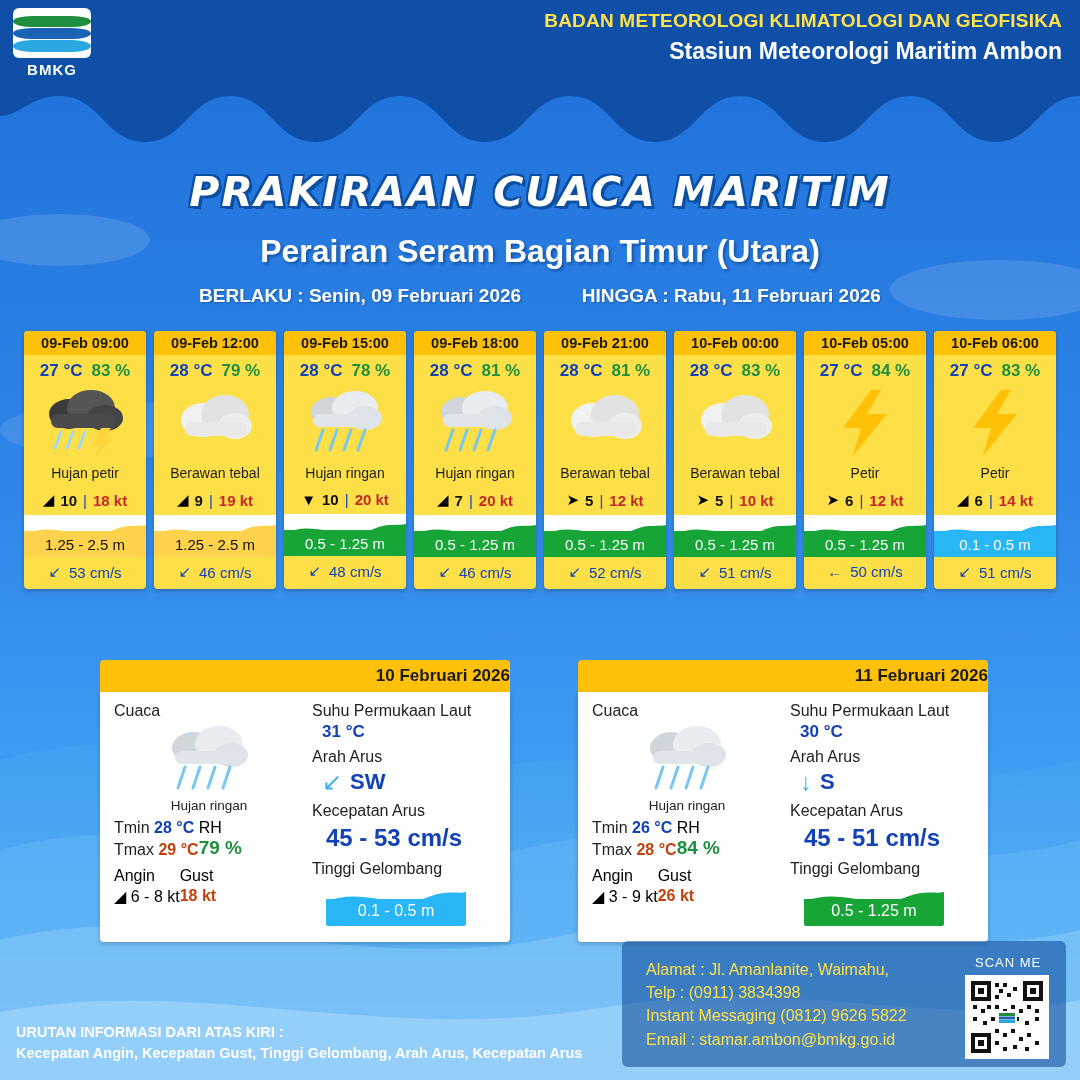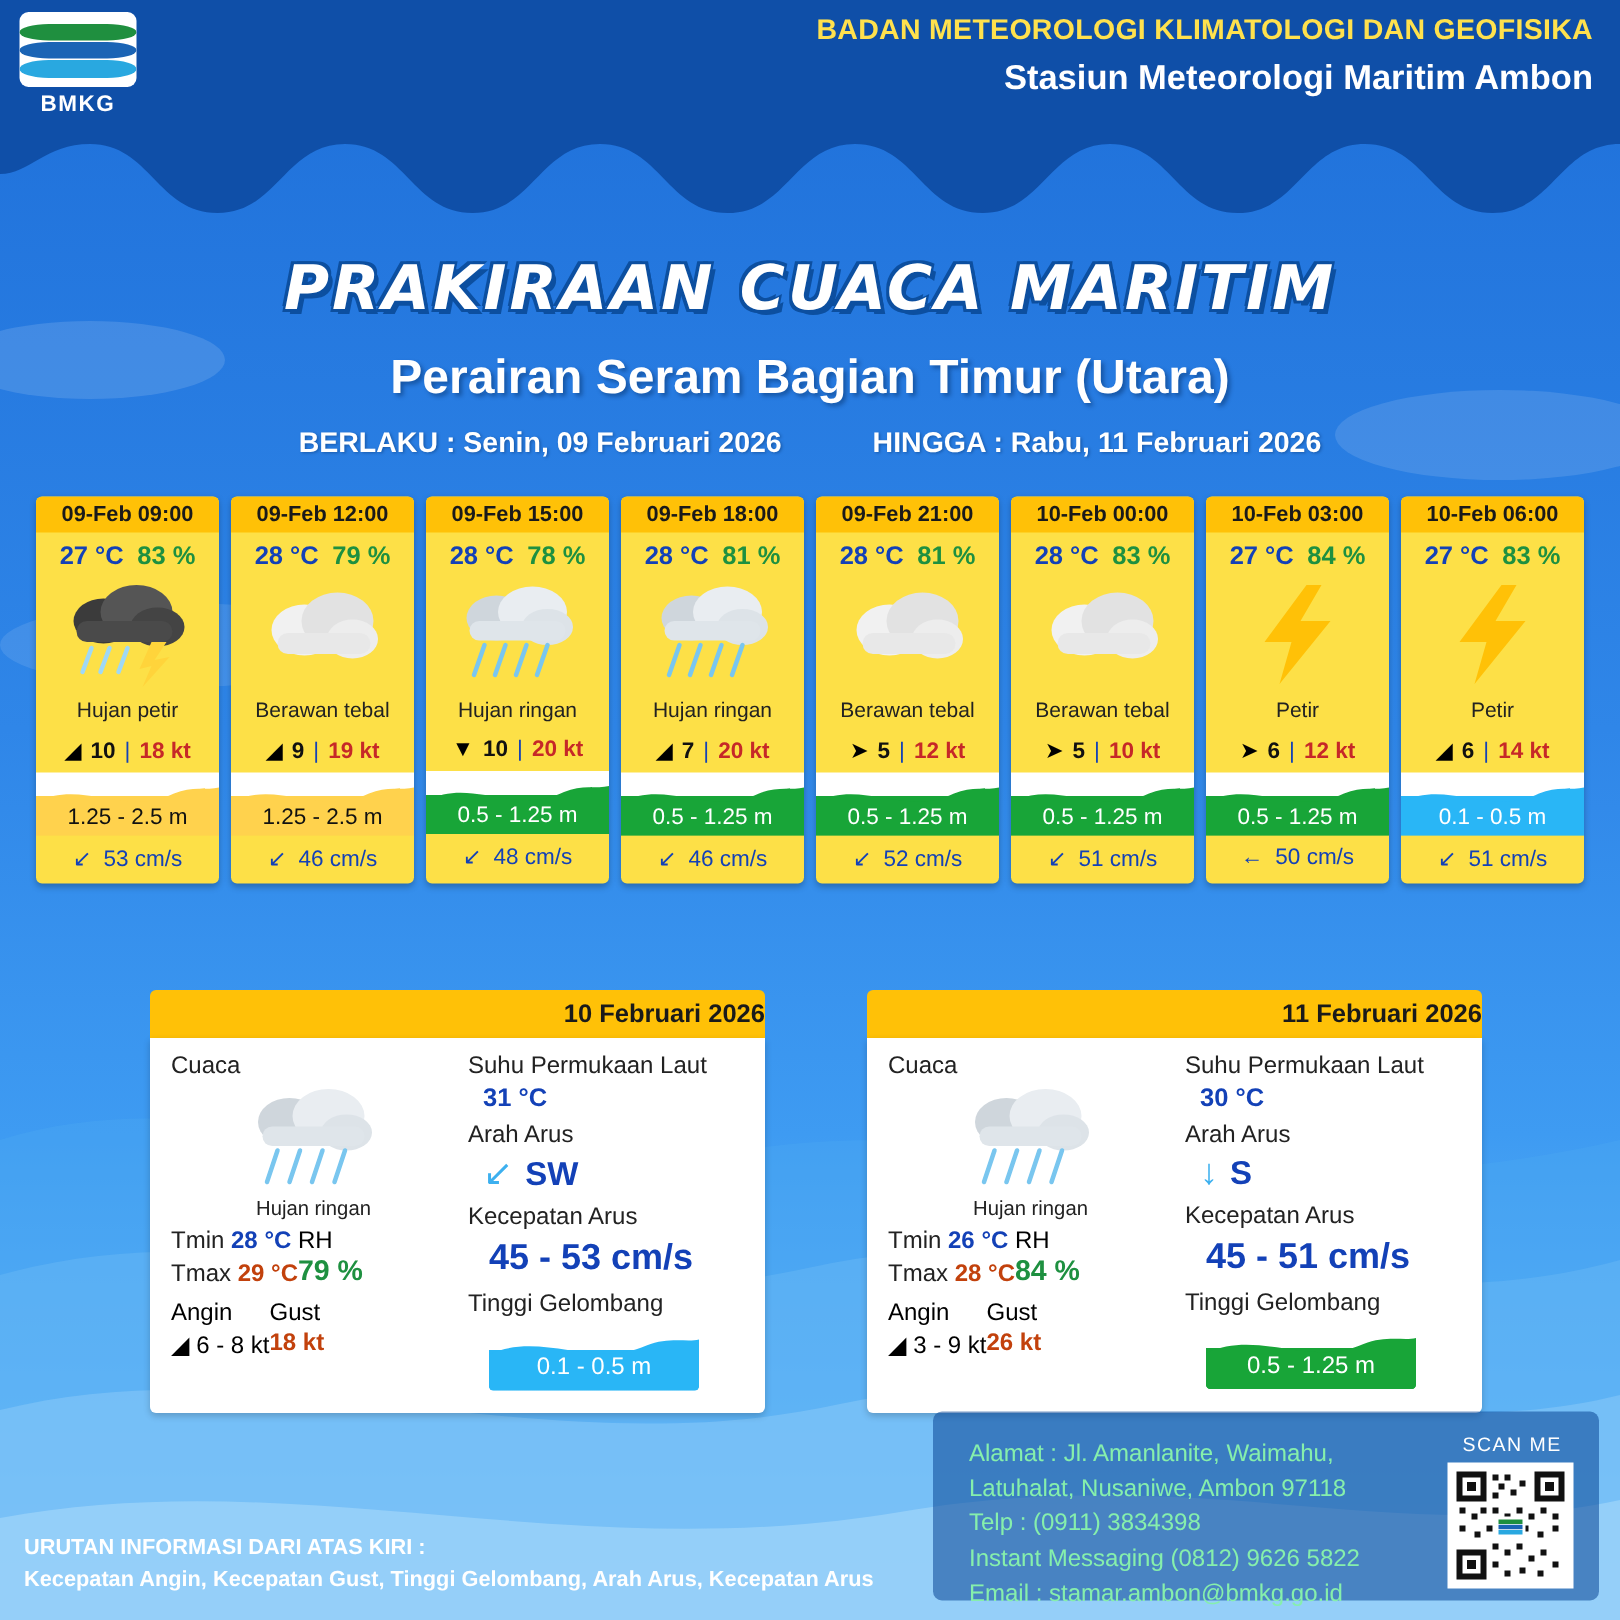--- a/index.html
+++ b/index.html
@@ -152,21 +152,21 @@
     display:flex; align-items:flex-end; justify-content:center; overflow:hidden;
   }
   .wave-box .wtxt { position:relative; z-index:2; font-size:16px; padding-bottom:6px; color:#fff; }
   
   .footer-panel {
     position:absolute; left: 622px; top: 941px; width: 444px; height: 126px;
     background: rgba(10,70,150,.55); border-radius: 6px;
   }
   .addr {
     position:absolute; left: 646px; top: 958px; width: 310px;
-    color:#86efac; font-size: 16px; line-height: 1.45;
+    color:#fde047; font-size: 16px; line-height: 1.45;
   }
   .scan-label {
     position:absolute; left: 975px; top: 955px; color:#fff; font-size: 13px;
     letter-spacing:1px;
   }
   .qr {
     position:absolute; left: 965px; top: 975px; width: 84px; height: 84px;
     background:#fff; padding:4px;
   }
   .legend {
@@ -439,21 +439,21 @@
         </svg>
       <span class="wtxt">0.5 - 1.25 m</span>
     </div>
     <div class="card-cur">
       <span>↙</span>
       <span>51 cm/s</span>
     </div>
   </div>
 
   <div class="card">
-    <div class="card-time">10-Feb 03:00</div>
+    <div class="card-time">10-Feb 05:00</div>
     <div class="card-tr">
       <span class="c-temp">27 °C</span>
       <span class="c-rh">84 %</span>
     </div>
     <div class="icon-box">
       <svg width="92" height="74" viewBox="0 0 92 74">
         <polygon points="52,4 24,42 42,42 34,70 68,28 48,28 62,4" fill="#ffc107"></polygon>
       </svg>
     </div>
     <div class="card-cond">Petir</div>
@@ -647,21 +647,20 @@
           <span class="wtxt">0.5 - 1.25 m</span>
         </div>
       </div>
     </div>
   </div>
 </div>
 
 <div class="footer-panel"></div>
 <div class="addr">
   <div>Alamat : Jl. Amanlanite, Waimahu,</div>
-  <div>Latuhalat, Nusaniwe, Ambon 97118</div>
   <div>Telp      : (0911) 3834398</div>
   <div>Instant Messaging (0812) 9626 5822</div>
   <div>Email    : stamar.ambon@bmkg.go.id</div>
 </div>
 <div class="scan-label">SCAN ME</div>
 <div class="qr">
   <svg width="76" height="76" viewBox="0 0 76 76">
     <rect width="76" height="76" fill="#fff"></rect>
     <g fill="#111">
       <rect x="2" y="2" width="20" height="20"></rect>

